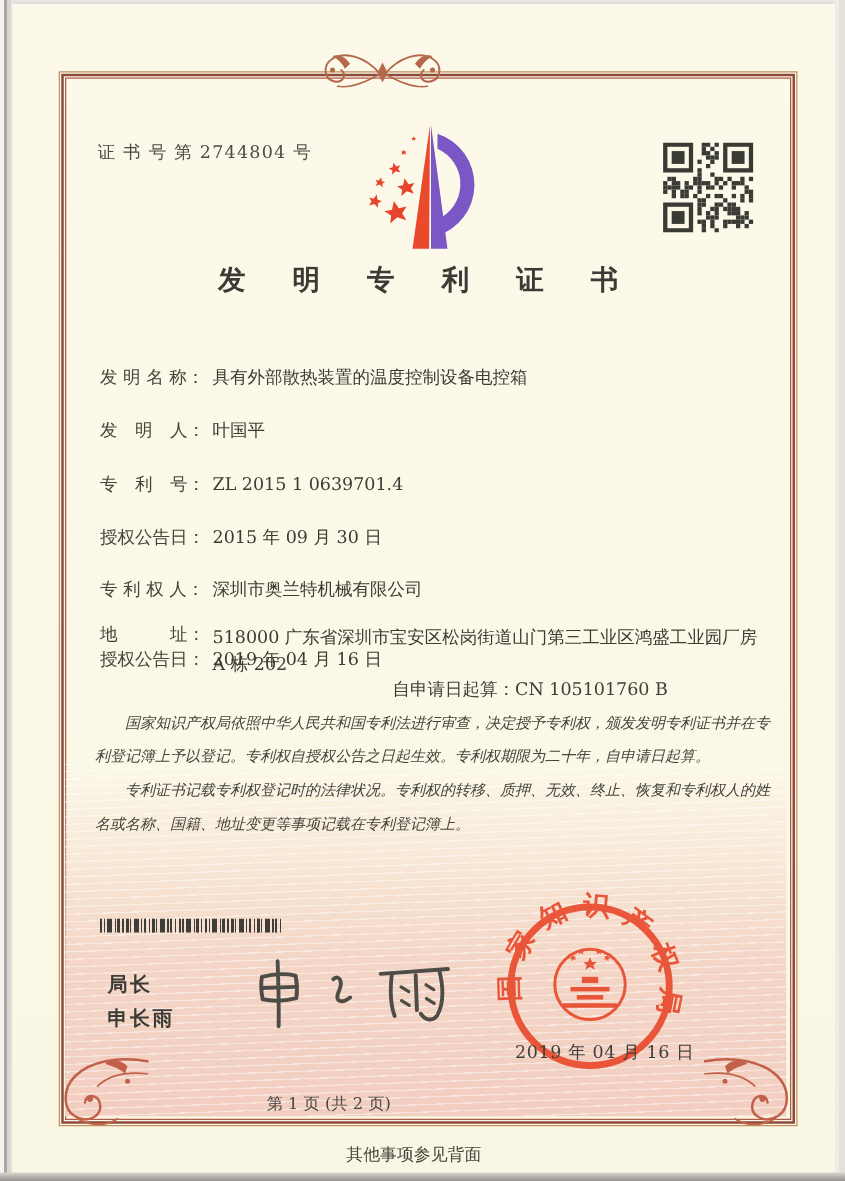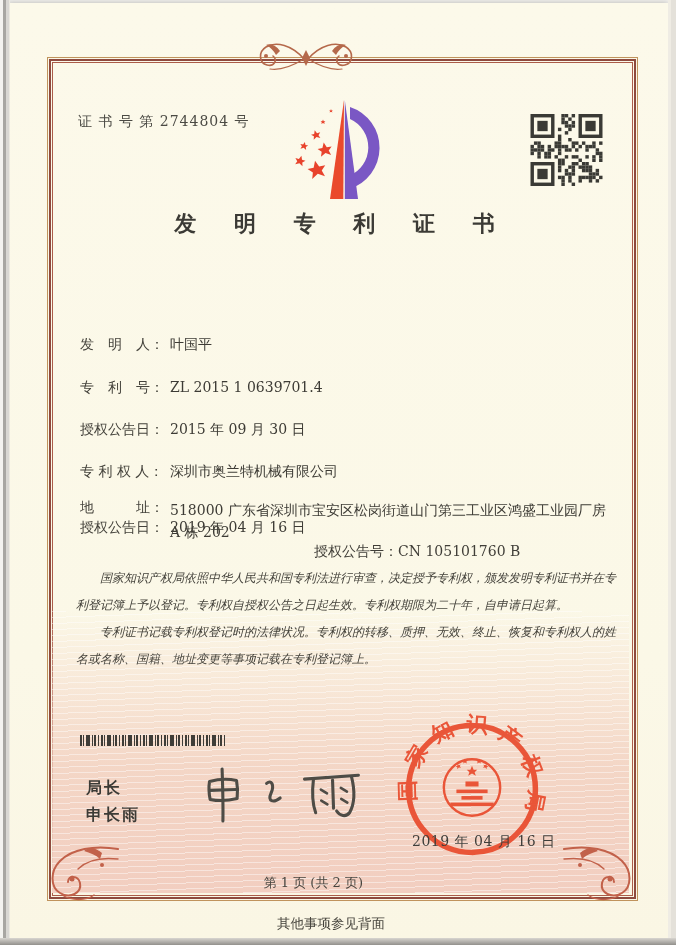--- a/index.html
+++ b/index.html
@@ -56,21 +56,21 @@
       repeating-linear-gradient(90deg,#3f3d38 0 1px,rgba(0,0,0,0) 1px 3px),
       repeating-linear-gradient(90deg,#3f3d38 0 2px,rgba(0,0,0,0) 2px 7px);}
 
   .director-title{left:78px;top:775px;font-size:16px;font-weight:bold;color:#3c3b36;letter-spacing:2px;}
   .director-name{left:78px;top:802px;font-size:16px;font-weight:bold;color:#3c3b36;letter-spacing:2px;}
   .sig{left:185px;top:758px;width:172px;height:66px;transform:rotate(-2deg);}
 
   .seal{left:386px;top:708px;width:156px;height:156px;opacity:.93;}
   .seal-date{left:404px;top:830px;font-size:14px;color:#3f3e3a;letter-spacing:.5px;z-index:3;}
 
-  .page-info{left:155px;top:871px;width:200px;text-align:right;font-size:13px;color:#47453f;z-index:3;}
+  .page-info{left:155px;top:871px;width:200px;text-align:center;font-size:13px;color:#47453f;z-index:3;}
   .back-note{left:177px;top:912px;width:200px;text-align:right;font-size:13.5px;color:#45433c;}
 
   .orn-top{left:238px;top:28px;width:120px;height:52px;z-index:2;}
   .fl-bl{left:34px;top:840px;width:80px;height:60px;z-index:3;}
   .fl-br{left:552px;top:840px;width:80px;height:60px;z-index:3;transform:scale(-1,1);}
 </style>
 </head>
 <body>
 
 <div class="page">
@@ -236,40 +236,43 @@
       <rect x="49.33333333333333" y="0" width="24.666666666666664" height="24.666666666666664" fill="#3a3a35"></rect>
       <rect x="52.857142857142854" y="3.5238095238095237" width="17.61904761904762" height="17.61904761904762" fill="#fbf8e8"></rect>
       <rect x="56.38095238095238" y="7.0476190476190474" width="10.571428571428571" height="10.571428571428571" fill="#3a3a35"></rect>
       <rect x="0" y="49.33333333333333" width="24.666666666666664" height="24.666666666666664" fill="#3a3a35"></rect>
       <rect x="3.5238095238095237" y="52.857142857142854" width="17.61904761904762" height="17.61904761904762" fill="#fbf8e8"></rect>
       <rect x="7.0476190476190474" y="56.38095238095238" width="10.571428571428571" height="10.571428571428571" fill="#3a3a35"></rect>
     </svg>
 
   <div class="z title">发 明 专 利 证 书</div>
 
+  <div class="z row" style="top:290px">
+    <span class="label">发 明 名 称：</span><span class="value">具有外部散热装置的温度控制设备电控箱</span>
+  </div>
   <div class="z row" style="top:333px">
     <span class="label">发　明　人：</span><span class="value">叶国平</span>
   </div>
   <div class="z row" style="top:376px">
     <span class="label">专　利　号：</span><span class="value">ZL 2015 1 0639701.4</span>
   </div>
   <div class="z row" style="top:418px">
     <span class="label">授权公告日：</span><span class="value">2015 年 09 月 30 日</span>
   </div>
   <div class="z row" style="top:460px">
     <span class="label">专 利 权 人：</span><span class="value">深圳市奥兰特机械有限公司</span>
   </div>
   <div class="z row addr" style="top:496px">
     <span class="label">地　　　址：</span><span class="value">518000 广东省深圳市宝安区松岗街道山门第三工业区鸿盛工业园厂房 A 栋 202</span>
   </div>
   <div class="z row" style="top:516px">
     <span class="label">授权公告日：</span><span class="value">2019 年 04 月 16 日</span>
   </div>
   <div class="z grant2" style="top:540px">
-    <span class="label">授权公告号：</span><span class="value">CN 105101760 B</span>
+    <span class="label">自申请日起算：</span><span class="value">CN 105101760 B</span>
   </div>
 
   <div class="z paras">
     <p>国家知识产权局依照中华人民共和国专利法进行审查，决定授予专利权，颁发发明专利证书并在专利登记簿上予以登记。专利权自授权公告之日起生效。专利权期限为二十年，自申请日起算。</p>
     <p>专利证书记载专利权登记时的法律状况。专利权的转移、质押、无效、终止、恢复和专利权人的姓名或名称、国籍、地址变更等事项记载在专利登记簿上。</p>
   </div>
 
   <div class="z barcode"></div>
 
   <div class="z director-title">局长</div>

